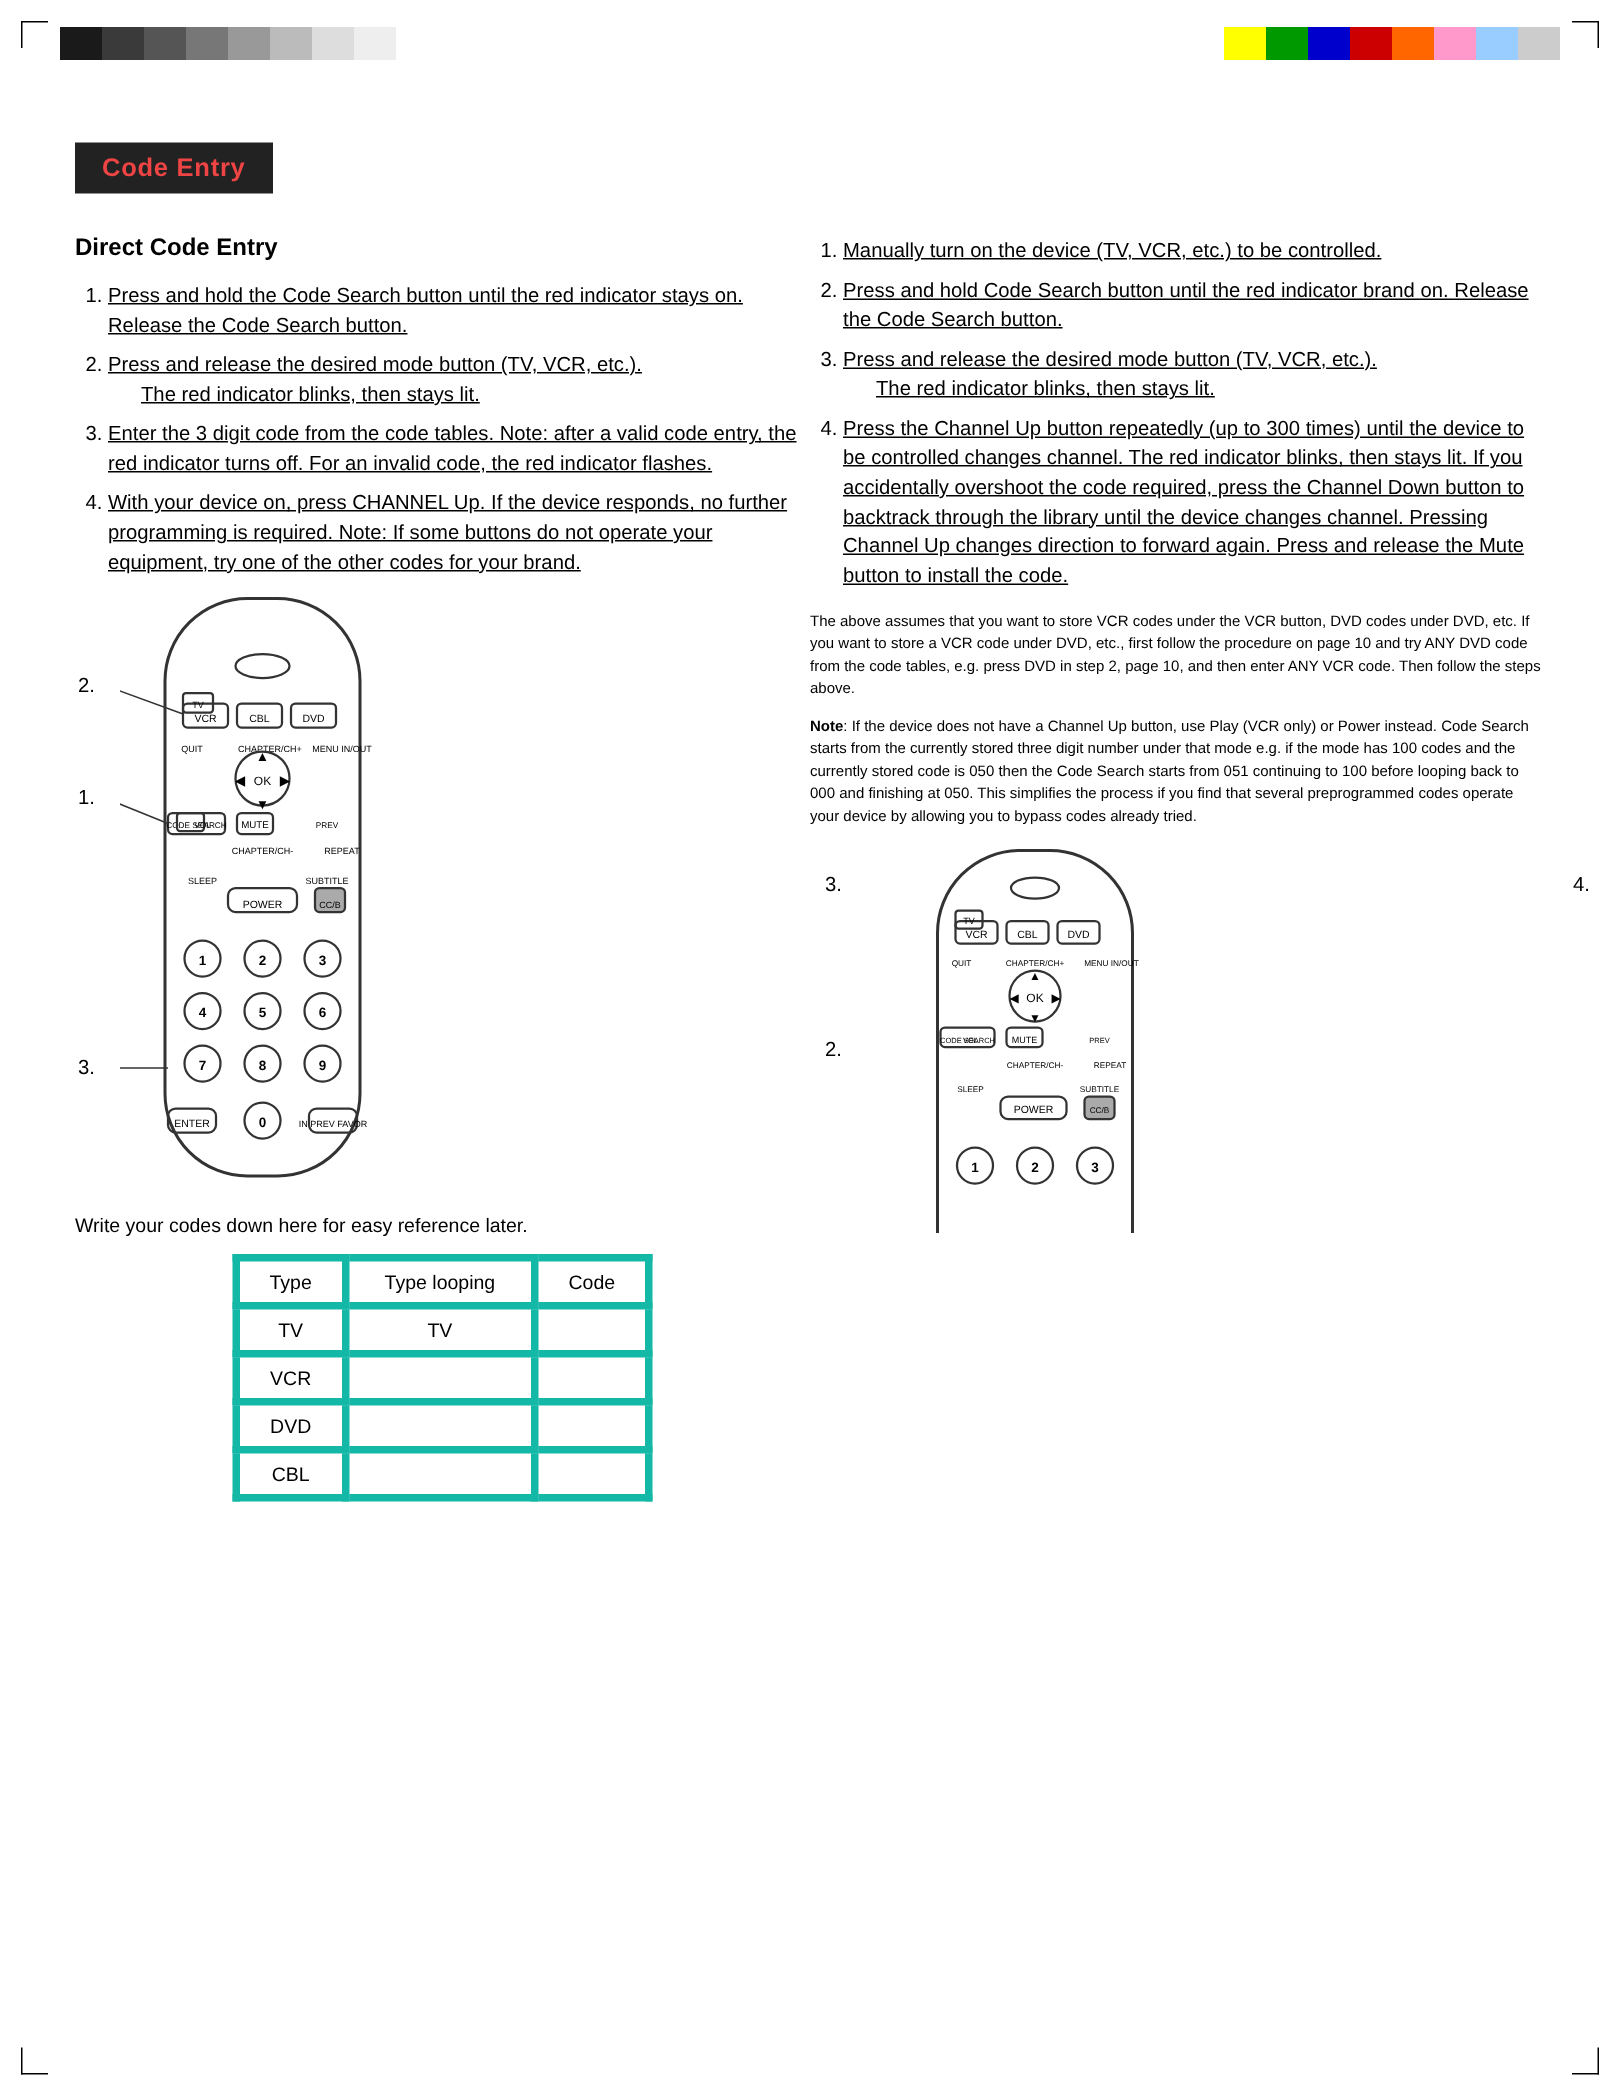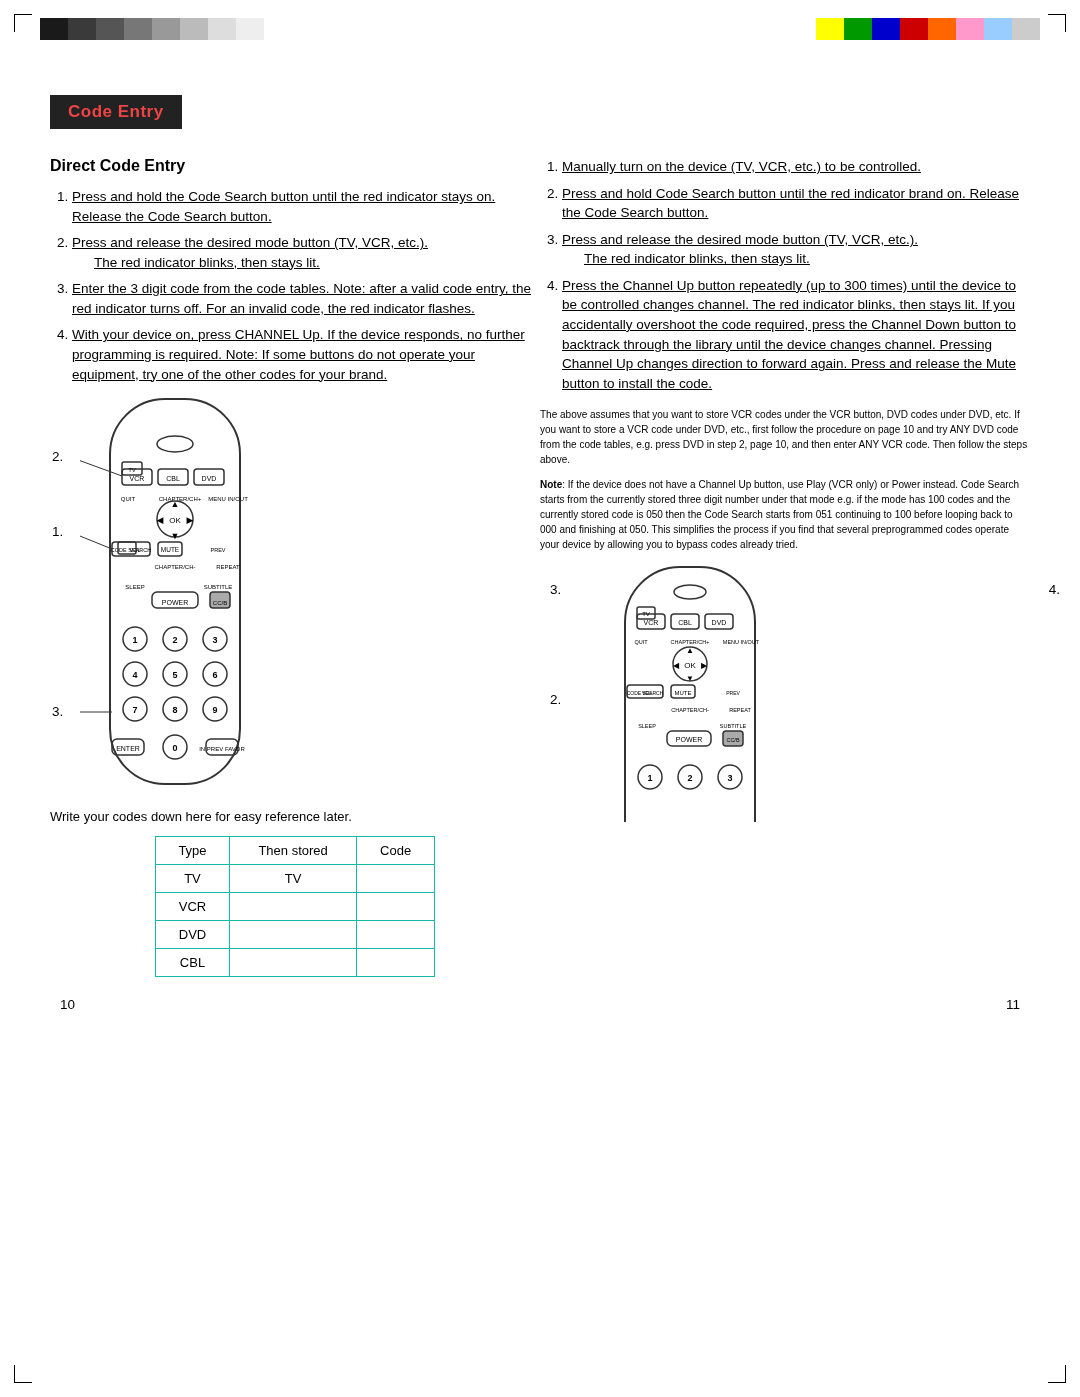--- a/index.html
+++ b/index.html
@@ -96,21 +96,21 @@
       font-size: 13px;
     }
 
     
     .code-table {
       border-collapse: collapse;
       margin: 0 auto;
       width: 280px;
     }
     .code-table th, .code-table td {
-      border: 1px solid #14b8a6;
+      border: 5px solid #14b8a6;
       padding: 6px 14px;
       text-align: center;
       font-size: 13px;
     }
     .code-table th {
       font-weight: normal;
       background: #fff;
     }
 
     
@@ -281,21 +281,21 @@
           <line x1="-10" y1="318" x2="32" y2="318" stroke="#333" stroke-width="1"></line>
         </svg>
       </div>
 
       <div class="write-codes">Write your codes down here for easy reference later.</div>
 
       <table class="code-table">
         <thead>
           <tr>
             <th>Type</th>
-            <th>Then stored</th>
+            <th>Type looping</th>
             <th>Code</th>
           </tr>
         </thead>
         <tbody id="table-body">
         <tr>
               <td>TV</td>
               <td>TV</td>
               <td></td>
             </tr>
             <tr>
@@ -395,18 +395,14 @@
           <circle cx="135" cy="215" r="12" fill="none" stroke="#333" stroke-width="1.5"></circle>
           <text x="135" y="219" font-size="9" text-anchor="middle" font-family="Arial" font-weight="bold">3</text>
 
         </svg>
       </div>
     </div>
 
   </div>
 
   
-  <div class="page-numbers">
-    <span>10</span>
-    <span>11</span>
-  </div>
 
 </div>
 
 </body></html>

